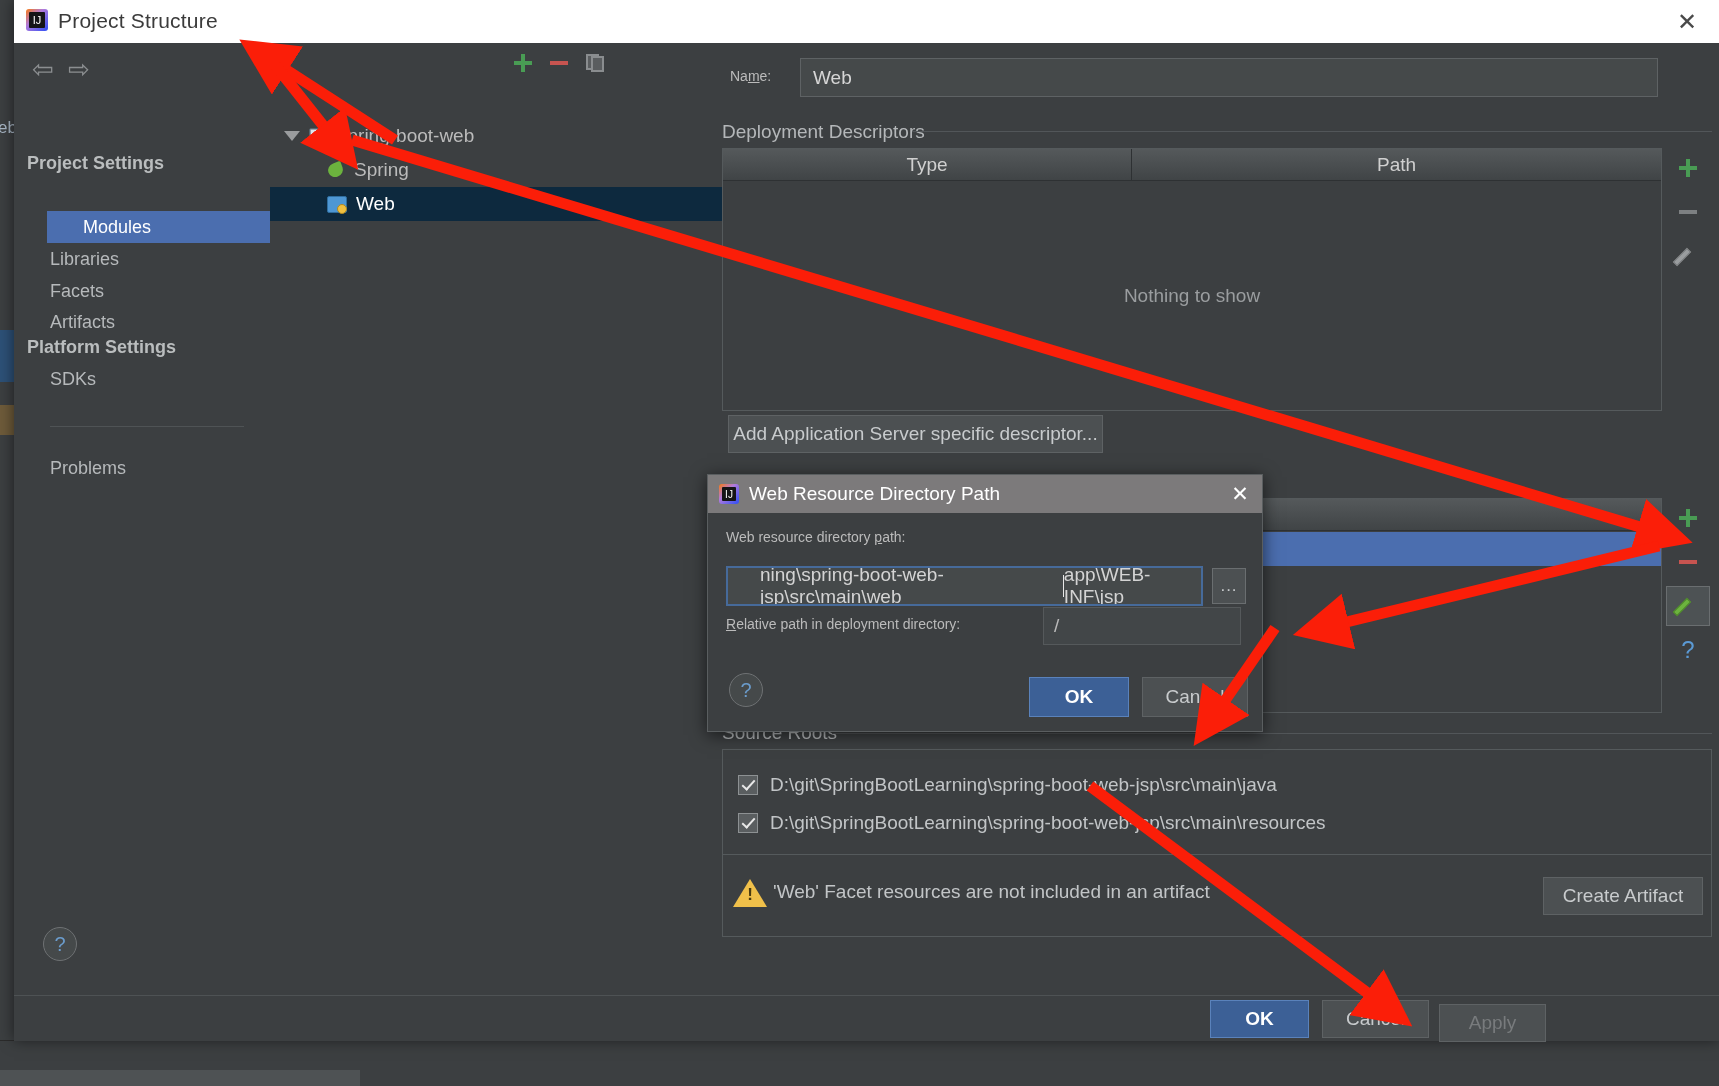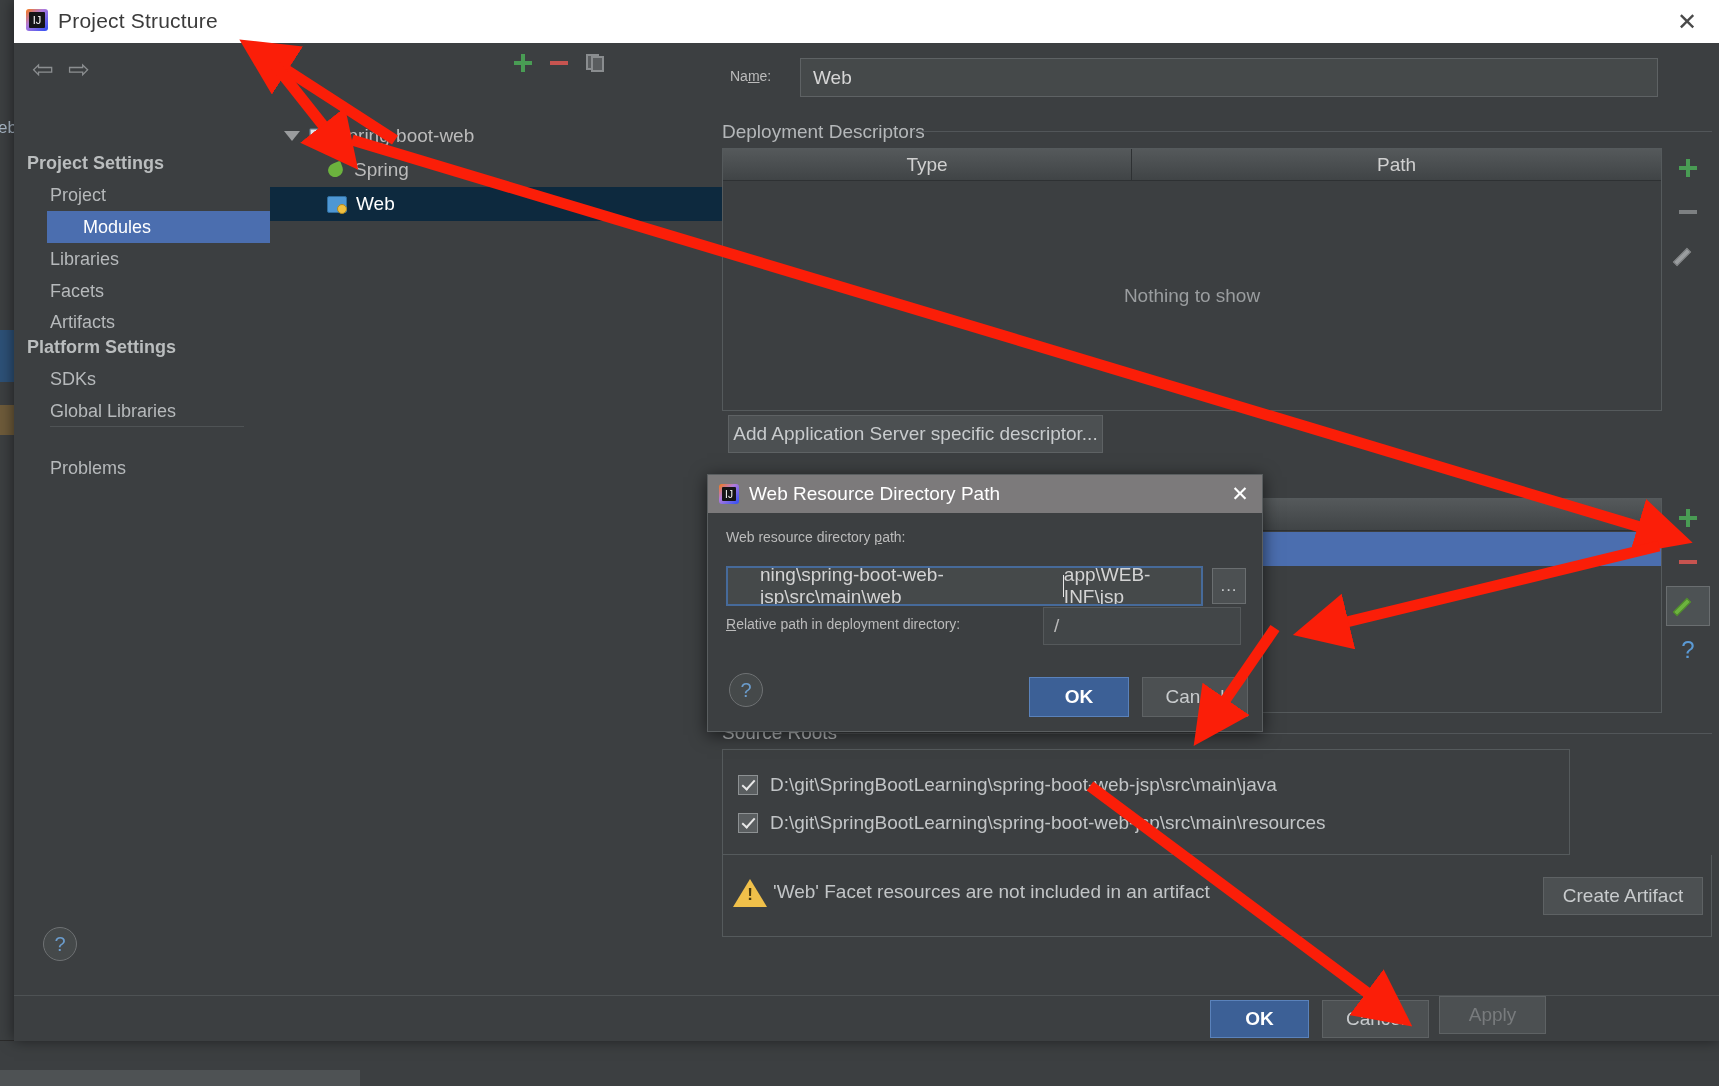--- a/index.html
+++ b/index.html
@@ -613,27 +613,25 @@
 
     <div class="left-nav">
       <div class="nav-arrows">
         <div class="nav-arrow back">⇦</div>
         <div class="nav-arrow fwd">⇨</div>
       </div>
 
       <div class="nav-section" style="top:110px;">Project Settings</div>
       <div class="nav-section" style="top:294px;">Platform Settings</div>
 
-      <div class="nav-item" style="top:136px;">Project</div>
       <div class="nav-item selected" style="top:168px;margin-left:33px;">Modules</div>
       <div class="nav-item" style="top:200px;">Libraries</div>
       <div class="nav-item" style="top:232px;">Facets</div>
       <div class="nav-item" style="top:263px;">Artifacts</div>
       <div class="nav-item" style="top:320px;">SDKs</div>
-      <div class="nav-item" style="top:352px;">Global Libraries</div>
       <div class="nav-sep"></div>
       <div class="nav-item" style="top:409px;">Problems</div>
 
       <div class="help-circle" style="left:29px; top:884px;">?</div>
     </div>
 
     <div class="tree-panel">
       <div class="tree-toolbar">
         <div class="tb-btn" style="left:236px;">
           <span class="plus-glyph"></span>
@@ -720,21 +718,21 @@
             </span>
         </div>
         <div class="vtool-btn" style="top:132px;">
           <span style="color:#5b9ad5; font-size:24px;">?</span>
         </div>
       </div>
 
       <div class="group-title" style="left:0px; top:679px;">Source Roots</div>
       <div class="group-line" style="left:110px; top:690px; width:880px;"></div>
 
-      <div class="list-box" style="left:0px; top:706px; width:848px; height:106px;">
+      <div class="list-box" style="left:0px; top:706px; width:990px; height:106px;">
         <div class="list-row" style="top:18px; padding-left:15px;">
           <span class="cb"></span>
           <span>D:\git\SpringBootLearning\spring-boot-web-jsp\src\main\java</span>
         </div>
         <div class="list-row" style="top:56px; padding-left:15px;">
           <span class="cb"></span>
           <span>D:\git\SpringBootLearning\spring-boot-web-jsp\src\main\resources</span>
         </div>
       </div>
 
@@ -745,21 +743,21 @@
             </span>
           <span style="margin-left:6px;">'Web' Facet resources are not included in an artifact</span>
         </div>
         <div class="btn" style="right:8px; top:22px; width:160px; height:38px;">Create Artifact</div>
       </div>
     </div>
 
     <div class="bottom-bar">
       <div class="btn primary" style="left:1196px; top:4px; width:99px; height:38px;">OK</div>
       <div class="btn" style="left:1308px; top:4px; width:107px; height:38px;">Cancel</div>
-      <div class="btn disabled" style="left:1425px; top:0; width:107px; height:38px;">Apply</div>
+      <div class="btn disabled" style="left:1425px; top:8px; width:107px; height:38px;">Apply</div>
     </div>
   </div>
 
   <div class="modal">
     <div class="modal-title">
       <span class="ij-logo mt-icon">
         <span class="ij-inner"></span>
         <span class="ij-txt" style="font-size:10px;">IJ</span>
       </span>
       <span class="mt-text">Web Resource Directory Path</span>

